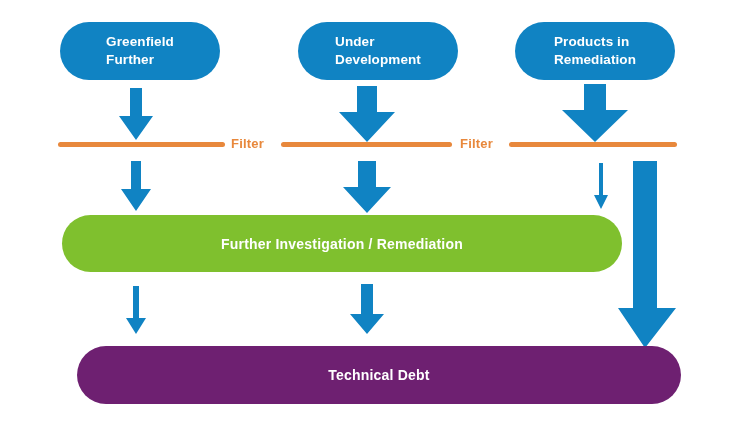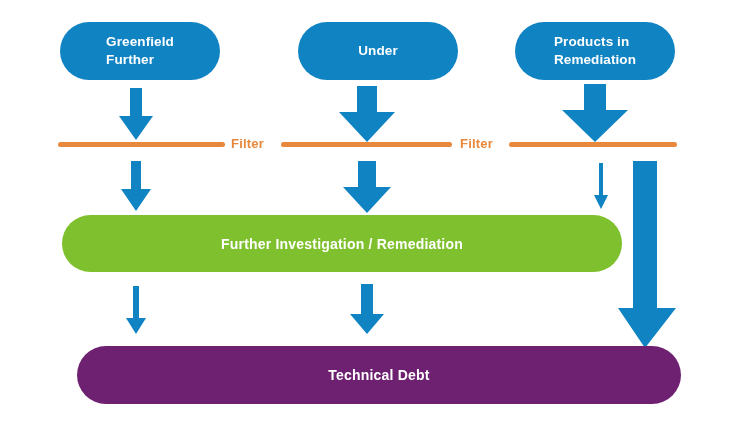--- a/index.html
+++ b/index.html
@@ -67,20 +67,21 @@
   <div class="node-pill source-pill" style="left:60px; top:22px; width:160px; height:58px; background:#1083C3;">
     <div>
       <span>Greenfield</span><br>
       <span>Further</span>
     </div>
   </div>
 
   <div class="node-pill source-pill" style="left:298px; top:22px; width:160px; height:58px; background:#1083C3;">
     <div>
       <span>Under</span><br>
+      <span>Development</span>
     </div>
   </div>
 
   <div class="node-pill source-pill" style="left:515px; top:22px; width:160px; height:58px; background:#1083C3;">
     <div>
       <span>Products in</span><br>
       <span>Remediation</span>
     </div>
   </div>
 

